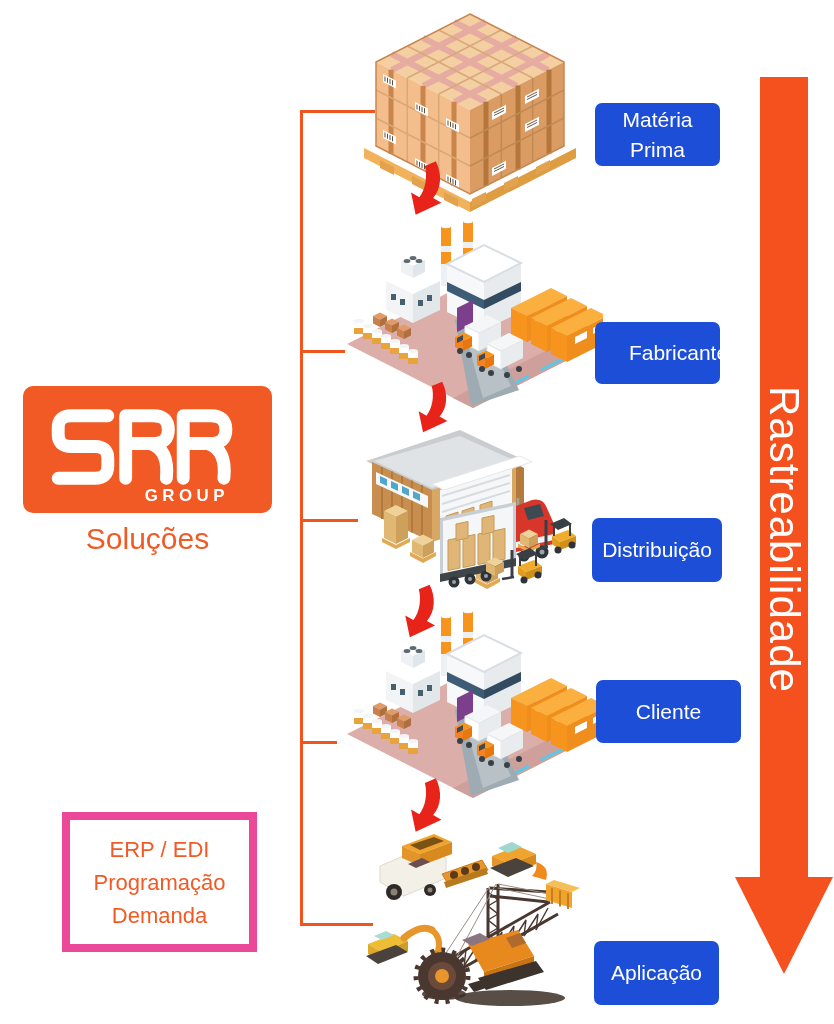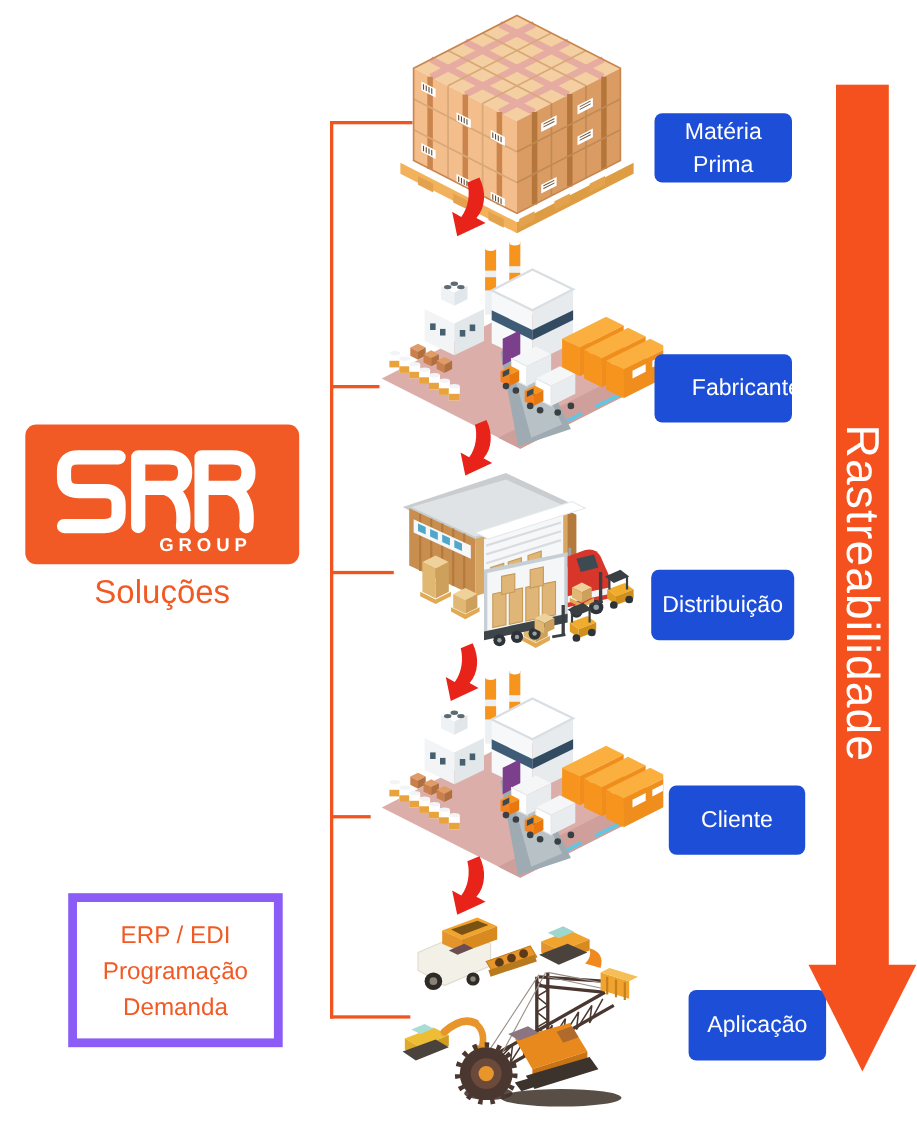--- a/index.html
+++ b/index.html
@@ -21,21 +21,21 @@
   
   .track-bar{position:absolute;left:760px;top:77px;width:48px;height:801px;background:#F4511E;
              display:flex;align-items:center;justify-content:center;}
   .track-text{writing-mode:vertical-rl;color:#fff;font-size:42px;letter-spacing:1px;
               transform:translateY(62px);white-space:nowrap;}
   .track-head{position:absolute;left:735px;top:877px;width:0;height:0;
               border-left:49px solid transparent;border-right:49px solid transparent;
               border-top:97px solid #F4511E;}
   
   .erp-box{position:absolute;left:62px;top:812px;width:195px;height:140px;box-sizing:border-box;
-           border:8px solid #8b5cf6;background:#fff;color:#F15A24;font-size:22px;line-height:1.5;
+           border:8px solid #ec4899;background:#fff;color:#F15A24;font-size:22px;line-height:1.5;
            display:flex;flex-direction:column;align-items:center;justify-content:center;text-align:center;}
   .sr-only{position:absolute;width:1px;height:1px;overflow:hidden;clip-path:inset(50%);}
   svg{display:block;}
 </style>
 </head>
 <body>
 
 <div id="canvas">
 
   <svg width="0" height="0" style="position:absolute">
@@ -570,24 +570,24 @@
 
   <div class="stage-label" style="left:595px;top:103px;width:125px;height:63px;">
     <span>Matéria Prima</span>
   </div>
   <div class="stage-label" style="left:595px;top:322px;width:125px;height:62px;padding-left:48px;">
     <span>Fabricante</span>
   </div>
   <div class="stage-label" style="left:592px;top:518px;width:130px;height:64px;">
     <span>Distribuição</span>
   </div>
-  <div class="stage-label" style="left:596px;top:714px;width:124px;height:63px;margin-left:12px;">
+  <div class="stage-label" style="left:596px;top:680px;width:145px;height:63px;">
     <span>Cliente</span>
   </div>
-  <div class="stage-label" style="left:594px;top:900px;width:125px;height:64px;margin-left:32px;">
+  <div class="stage-label" style="left:594px;top:941px;width:125px;height:64px;">
     <span>Aplicação</span>
   </div>
 
   <div class="track-bar">
     <div class="track-text">Rastreabilidade</div>
   </div>
   <div class="track-head"></div>
 
   <div class="erp-box">
     <div>ERP / EDI</div>

